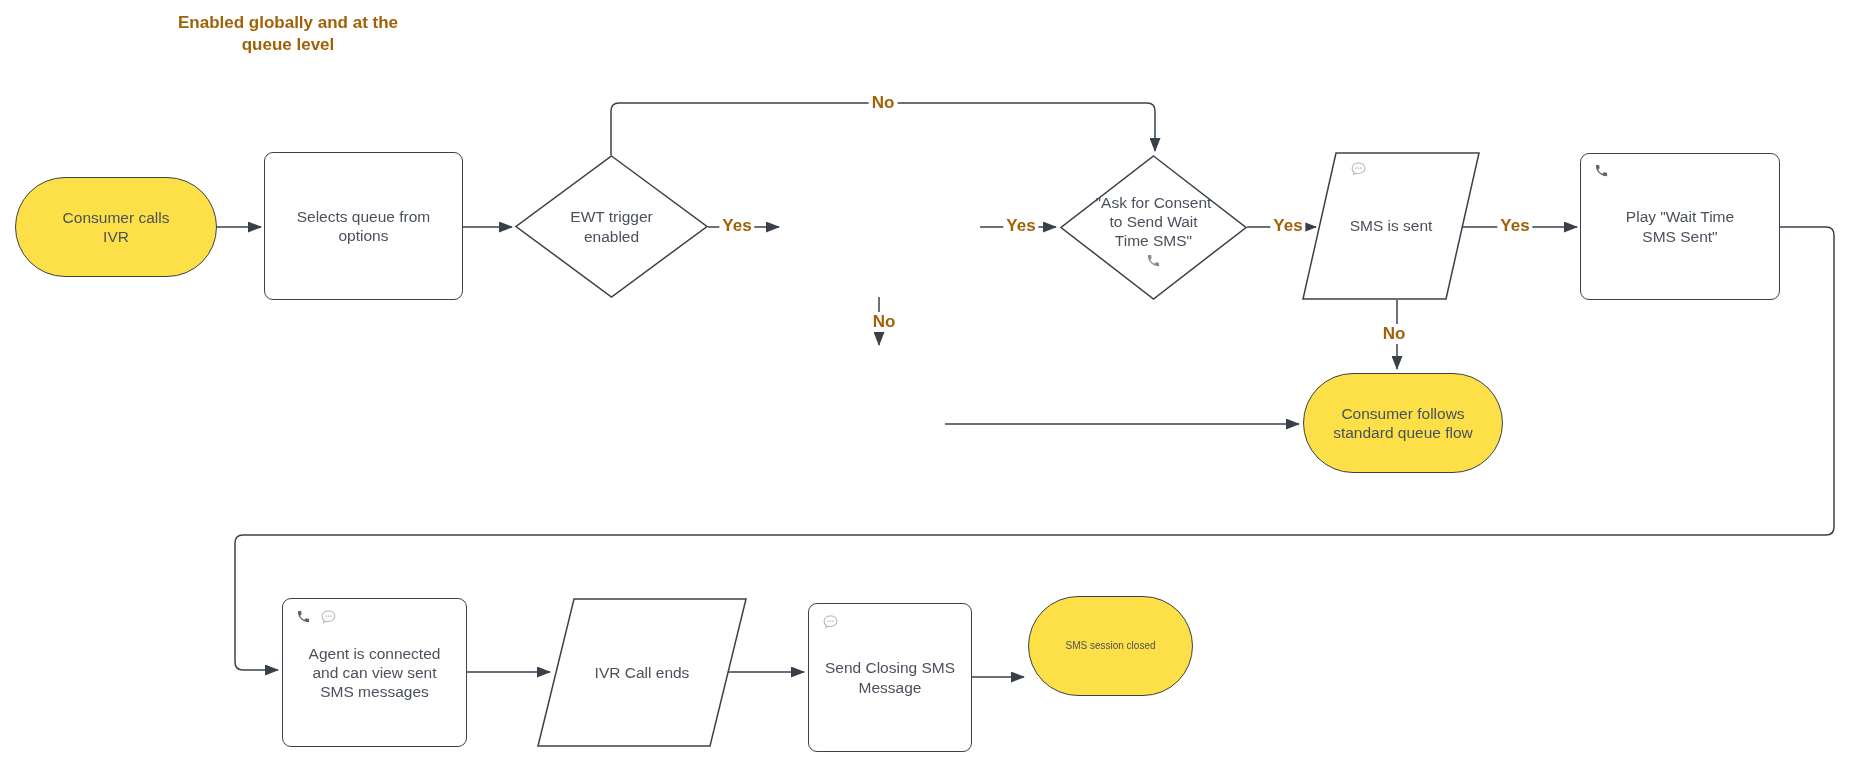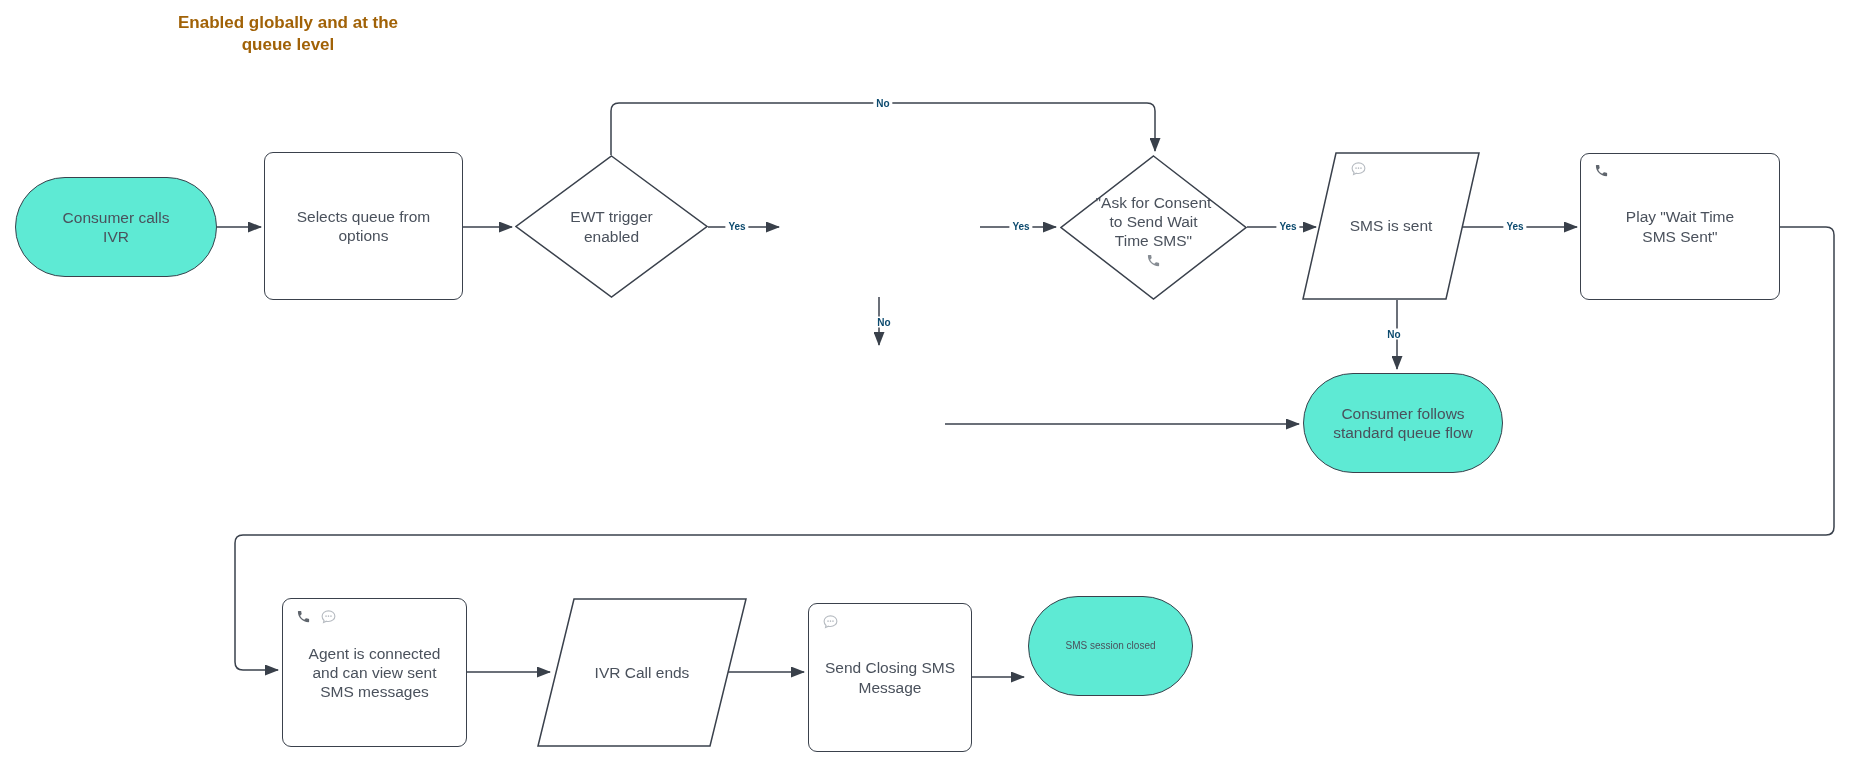--- a/index.html
+++ b/index.html
@@ -7,27 +7,27 @@
     position:relative;width:1858px;height:768px;background:#ffffff;
     font-family:"Liberation Sans", sans-serif;color:#4a515c;overflow:hidden;
   }
   .connector-layer{position:absolute;left:0;top:0;width:1858px;height:768px;z-index:1;}
   .node{
     position:absolute;display:flex;align-items:center;justify-content:center;
     text-align:center;font-size:15.5px;line-height:1.24;color:#4a515c;z-index:2;
     box-sizing:border-box;
   }
   .proc{border:1.5px solid #3a414c;border-radius:9px;background:#fff;}
-  .term{border:1.5px solid #3a414c;border-radius:60px;background:#5eead4;}
+  .term{border:1.5px solid #3a414c;border-radius:60px;background:#fde047;}
   .shape-svg{position:absolute;left:0;top:0;width:100%;height:100%;}
   .shape-svg polygon{fill:#ffffff;stroke:#3a414c;stroke-width:1.5;}
   .txt{position:relative;z-index:2;}
   .edge-label{
     position:absolute;transform:translate(-50%,-50%);z-index:3;
-    font-weight:bold;font-size:10px;color:#0c4a6e;background:#fff;padding:0 3px;
+    font-weight:bold;font-size:17px;color:#a16207;background:#fff;padding:0 3px;
     white-space:nowrap;
   }
   .diagram-title{
     position:absolute;left:158px;top:12px;width:260px;text-align:center;
     font-weight:bold;font-size:17px;line-height:1.28;color:#a16207;z-index:2;
   }
   .corner-icons{position:absolute;top:9px;left:13px;display:flex;gap:9px;z-index:3;align-items:center;}
   .icon-phone-dark{color:#5f656d;}
   .icon-phone-med{color:#868c93;}
   .icon-bubble{color:#b7bcc2;}

